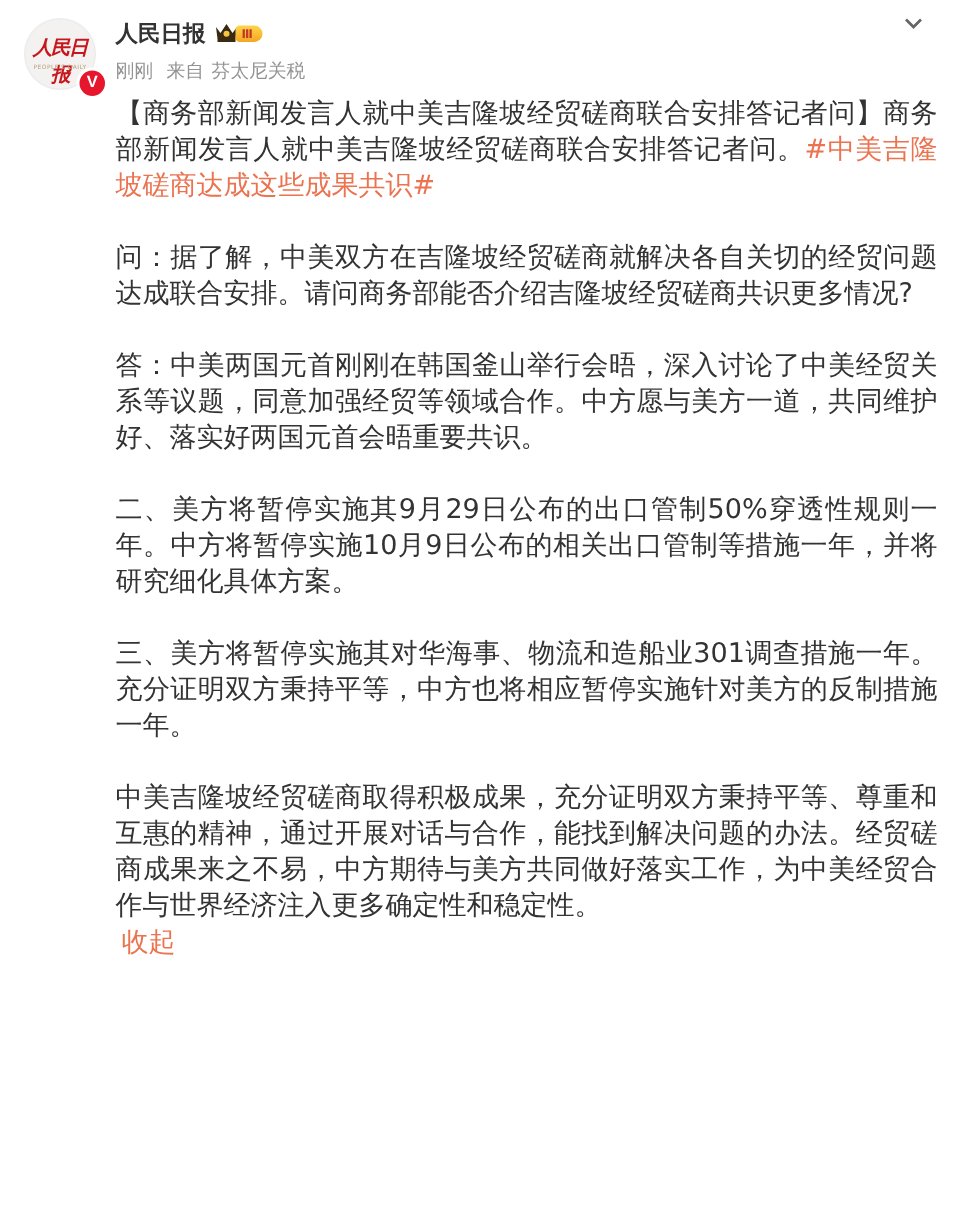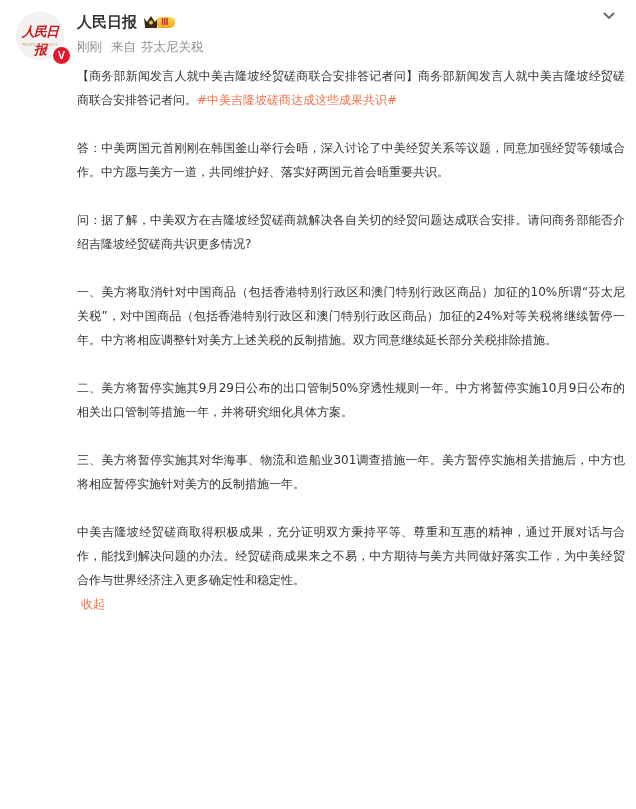--- a/index.html
+++ b/index.html
@@ -42,21 +42,21 @@
   }
   .meta {
     position: absolute; left: 77px; top: 39px; font-size: 12.5px; color: #939393;
   }
   .meta span { margin-right: 5px; text-align: right; }
   .chevron-btn {
     position: absolute; left: 600px; top: 7px; width: 18px; height: 14px; cursor: pointer;
   }
   .content {
     position: absolute; left: 77px; top: 64px; width: 548px;
-    font-size: 12px; line-height: 24px; color: #333333;
+    font-size: 18px; line-height: 24px; color: #333333;
   }
   .content p { margin: 0 0 24px 0; text-align: justify; }
   .content p.first { margin-top: 0; }
   .topic { color: #eb7350; text-decoration: none; cursor: pointer; }
   .collapse {
     color: #eb7350; cursor: pointer; display: inline-block; margin-left: 4px; font-family: Liberation Serif, serif;
   }
 </style>
 </head>
 <body>
@@ -84,19 +84,18 @@
 
   <div class="chevron-btn">
     <svg width="18" height="14" viewBox="0 0 18 14">
       <path d="M4 5 L9 10 L14 5" fill="none" stroke="#666" stroke-width="1.8"></path>
     </svg>
   </div>
 </div>
 
 <div class="content">
   <p class="first"><span>【商务部新闻发言人就中美吉隆坡经贸磋商联合安排答记者问】商务部新闻发言人就中美吉隆坡经贸磋商联合安排答记者问。</span><a class="topic">#中美吉隆坡磋商达成这些成果共识#</a></p>
+  <p>问：据了解，中美双方在吉隆坡经贸磋商就解决各自关切的经贸问题达成联合安排。请问商务部能否介绍吉隆坡经贸磋商共识更多情况?</p>
   <p>答：中美两国元首刚刚在韩国釜山举行会晤，深入讨论了中美经贸关系等议题，同意加强经贸等领域合作。中方愿与美方一道，共同维护好、落实好两国元首会晤重要共识。</p>
-  <p>问：据了解，中美双方在吉隆坡经贸磋商就解决各自关切的经贸问题达成联合安排。请问商务部能否介绍吉隆坡经贸磋商共识更多情况?</p>
-  <p>一、美方将取消针对中国商品（包括香港特别行政区和澳门特别行政区商品）加征的10%所谓“芬太尼关税”，对中国商品（包括香港特别行政区和澳门特别行政区商品）加征的24%对等关税将继续暂停一年。中方将相应调整针对美方上述关税的反制措施。双方同意继续延长部分关税排除措施。</p>
   <p>二、美方将暂停实施其9月29日公布的出口管制50%穿透性规则一年。中方将暂停实施10月9日公布的相关出口管制等措施一年，并将研究细化具体方案。</p>
-  <p>三、美方将暂停实施其对华海事、物流和造船业301调查措施一年。美方暂停实施相关措施后，中方也将相应暂停实施针对美方的反制措施一年。</p>
+  <p>三、美方将暂停实施其对华海事、物流和造船业301调查措施一年。充分证明双方秉持平等，中方也将相应暂停实施针对美方的反制措施一年。</p>
   <p style="margin-bottom:0"><span>中美吉隆坡经贸磋商取得积极成果，充分证明双方秉持平等、尊重和互惠的精神，通过开展对话与合作，能找到解决问题的办法。经贸磋商成果来之不易，中方期待与美方共同做好落实工作，为中美经贸合作与世界经济注入更多确定性和稳定性。</span><br><span class="collapse">收起</span></p>
 </div>
 
 </body></html>

